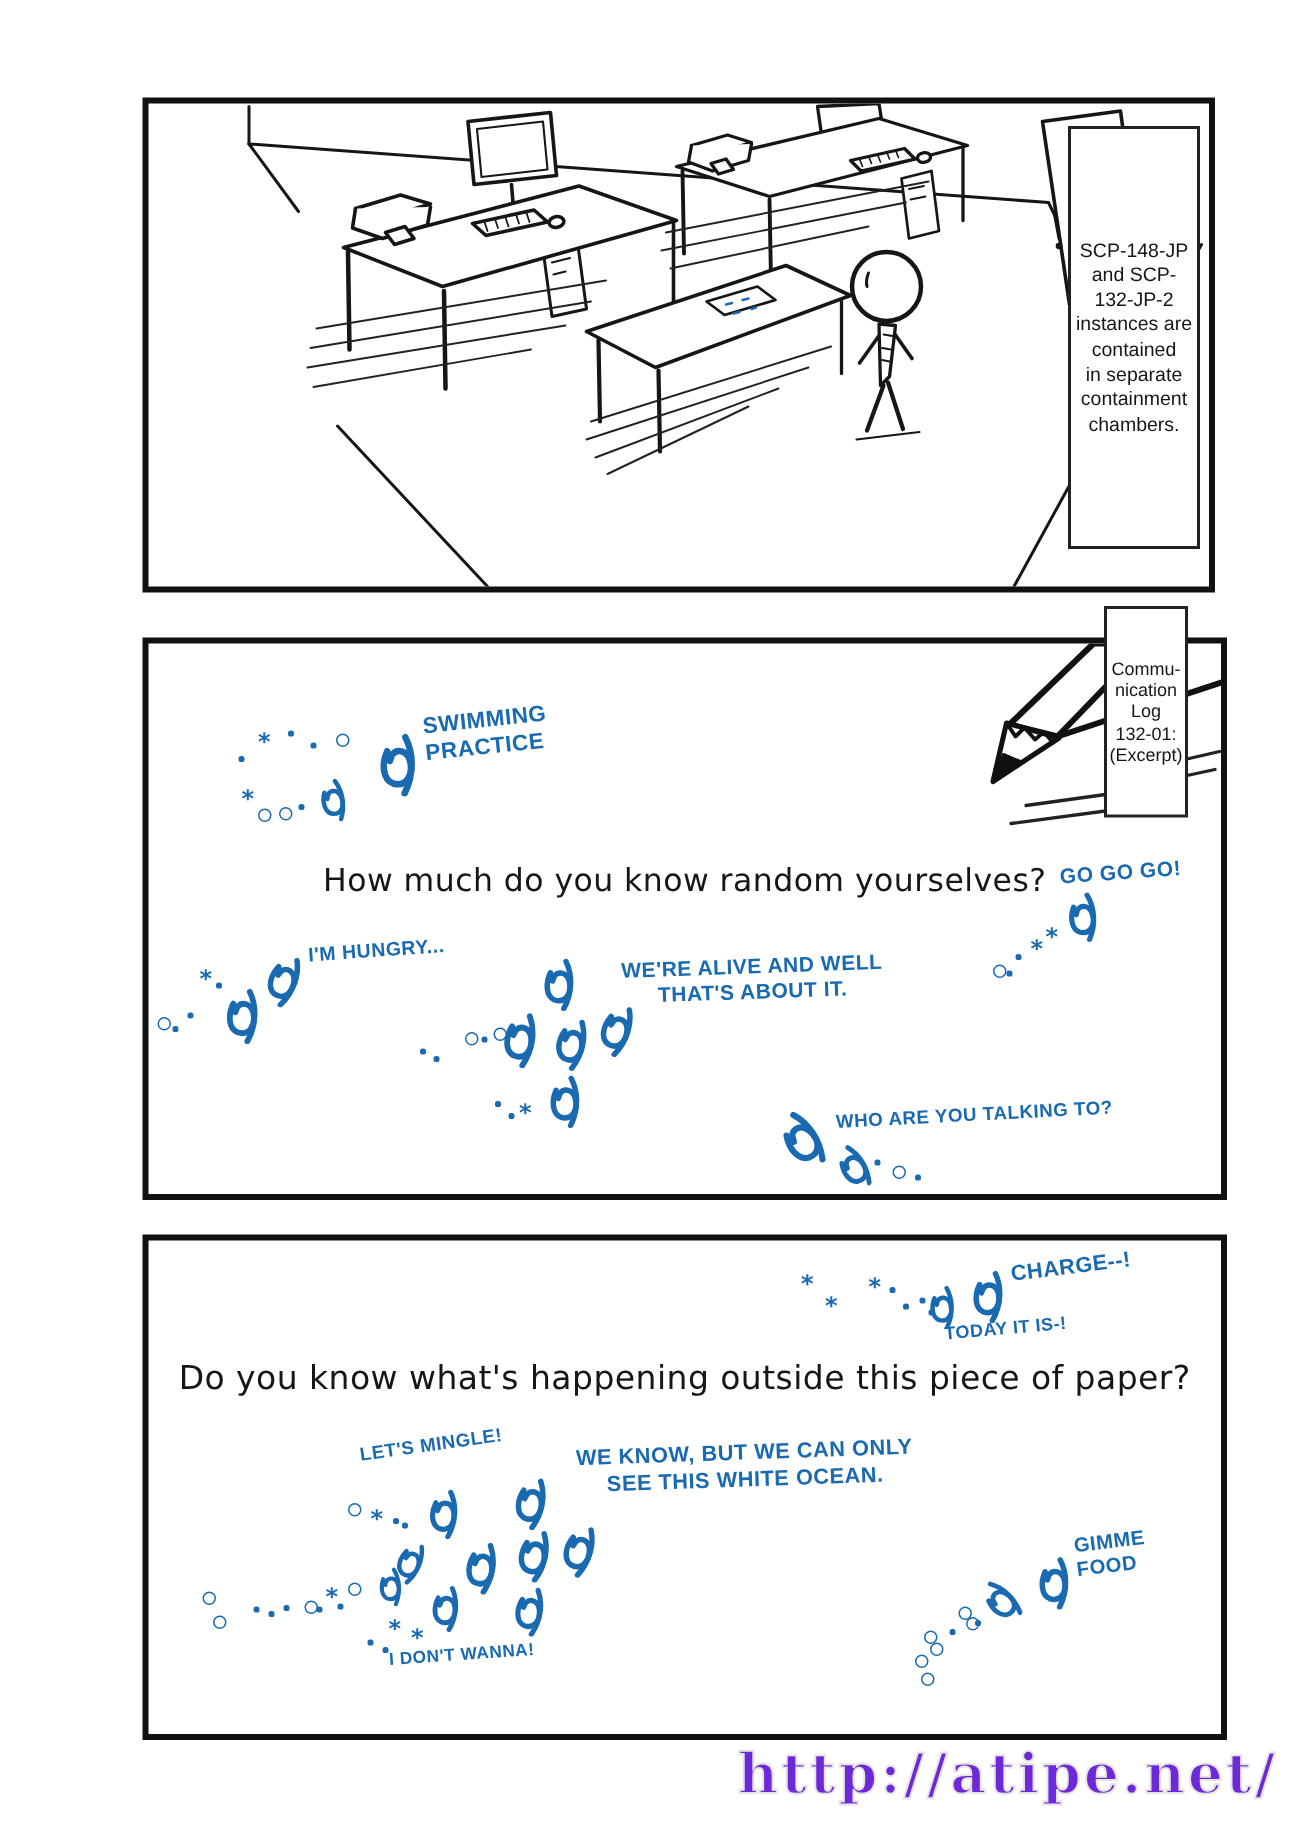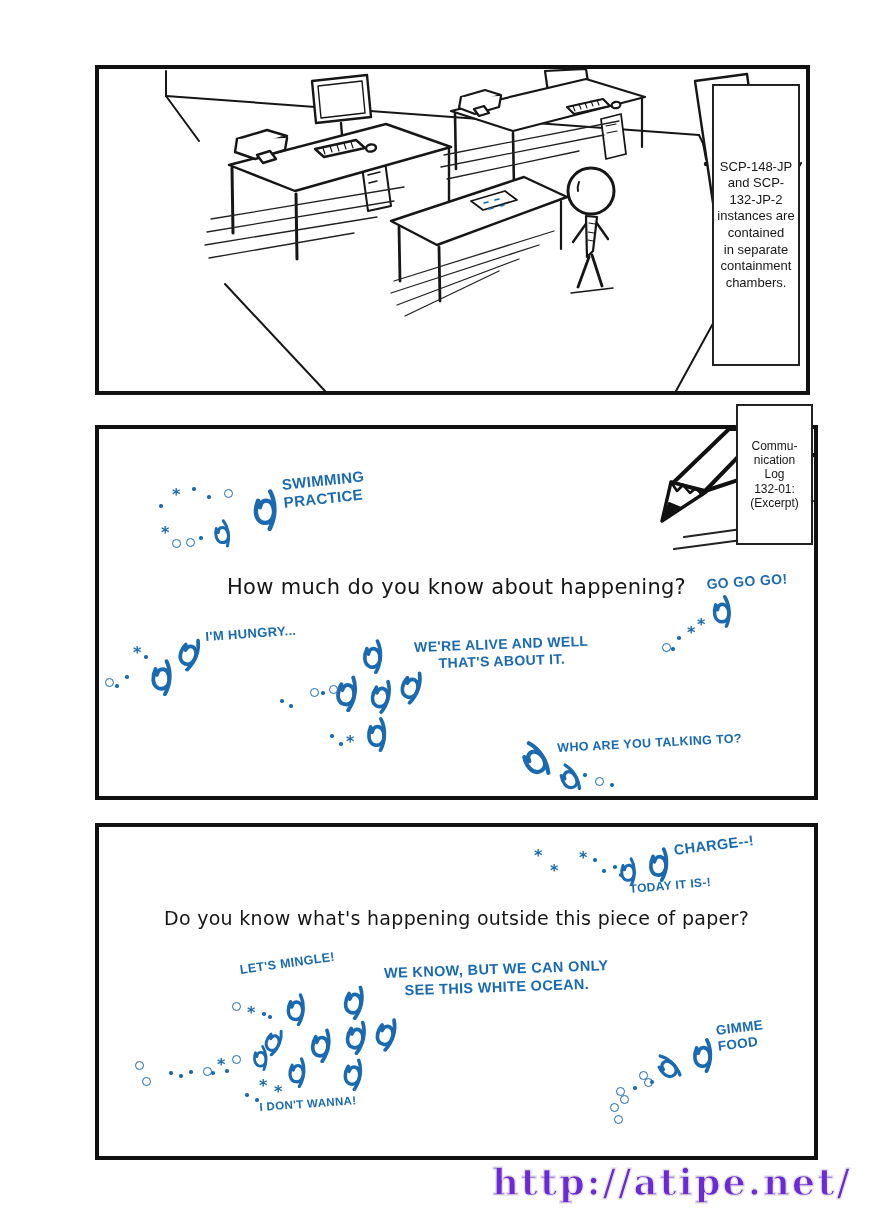--- a/index.html
+++ b/index.html
@@ -8,25 +8,25 @@
   .panel{position:absolute;background:#fff;border:4px solid #111;}
   #panel1{left:95px;top:65px;width:707px;height:322px;}
   #panel2{left:95px;top:425px;width:715px;height:367px;}
   #panel3{left:95px;top:823px;width:715px;height:329px;}
   .panel svg.art{position:absolute;left:0;top:0;}
   .caption{position:absolute;background:#fff;border:2px solid #222;color:#161616;
            text-align:center;white-space:pre-line;display:flex;align-items:center;
            justify-content:center;z-index:6;box-sizing:border-box;padding:3px;}
   #caption-left{left:110px;top:88px;width:118px;height:293px;font-size:13.5px;line-height:1.2;}
   #caption-right{left:712px;top:84px;width:88px;height:282px;font-size:13px;line-height:1.28;}
-  #caption-log{left:736px;top:404px;width:77px;height:141px;font-size:12px;line-height:1.2;}
+  #caption-log{left:736px;top:404px;width:56px;height:141px;font-size:12px;line-height:1.2;}
   .question{position:absolute;left:0;right:0;text-align:center;color:#161616;
             font-family:"DejaVu Sans",sans-serif;letter-spacing:.3px;}
   #q2{top:146px;font-size:21px;}
-  #q3{top:80px;font-size:19px;}
+  #q3{top:80px;font-size:22px;}
   .scatter{position:absolute;left:0;top:0;right:0;bottom:0;}
   .blabel{position:absolute;color:#1a6ab2;font-weight:700;letter-spacing:.35px;
           white-space:pre-line;line-height:1.22;transform-origin:left top;
           font-family:"Liberation Sans",sans-serif;}
   .yu{position:absolute;color:#1a6ab2;transform-origin:center;}
   .yu svg{display:block;width:100%;height:100%;}
   .dot{position:absolute;width:3.5px;height:3.5px;background:#1a6ab2;border-radius:50%;}
   .circ{position:absolute;width:7px;height:7px;border:1.8px solid #1a6ab2;border-radius:50%;background:#fff;}
   .ast{position:absolute;color:#1a6ab2;font:700 16px "DejaVu Sans",sans-serif;line-height:8px;}
   .watermark{position:absolute;right:18px;top:1160px;font-family:"DejaVu Serif",serif;
@@ -149,21 +149,21 @@
         <path d="M606 62 L715 26" stroke-width="4"></path>
         <path d="M563 92 L572 53 L607 63 Z" stroke-width="3.4"></path>
         <path d="M572 53 l6 9 l6 -6 l7 8 l6 -5 l6 7" stroke-width="2.6" fill="none"></path>
         <path d="M563 92 L570 74 L582 79 Z" fill="#111" stroke-width="2"></path>
         <g stroke-width="2.2" fill="none" stroke="#222">
           <path d="M688 78 L714 72 M683 90 L711 84"></path>
           <path d="M585 108 L650 99 M575 120 L643 111"></path>
         </g>
       </g>
     </svg>
-    <div class="question" id="q2">How much do you know about happening?</div>
+    <div class="question" id="q2">How much do you know random yourselves?</div>
     <div class="scatter">
         <div class="blabel" style="left: 182px; top: 47px; font-size: 15px; transform: rotate(-6deg); text-align: left; width: 120px;">SWIMMING
 PRACTICE</div>
         <div class="blabel" style="left: 607px; top: 147px; font-size: 14px; transform: rotate(-4deg); text-align: left; width: 110px;">GO GO GO!</div>
         <div class="blabel" style="left: 106px; top: 200px; font-size: 13px; transform: rotate(-4deg); text-align: left; width: 130px;">I'M HUNGRY...</div>
         <div class="blabel" style="left: 312px; top: 210px; font-size: 14px; transform: rotate(-2deg); text-align: center; width: 180px;">WE'RE ALIVE AND WELL
 THAT'S ABOUT IT.</div>
         <div class="blabel" style="left: 458px; top: 312px; font-size: 12.5px; transform: rotate(-3deg); text-align: left; width: 210px;">WHO ARE YOU TALKING TO?</div>
         <div class="ast" style="left: 73px; top: 62px;">*</div>
         <div class="dot" style="left: 60px; top: 75px;"></div>

